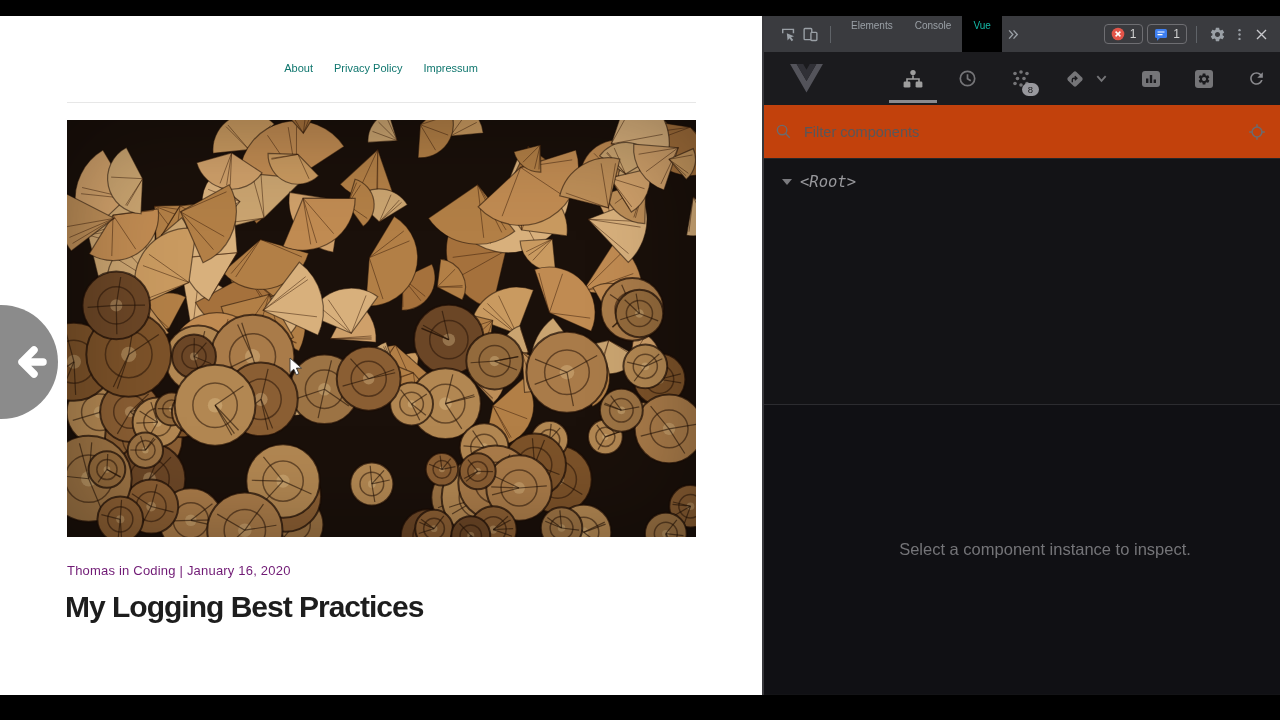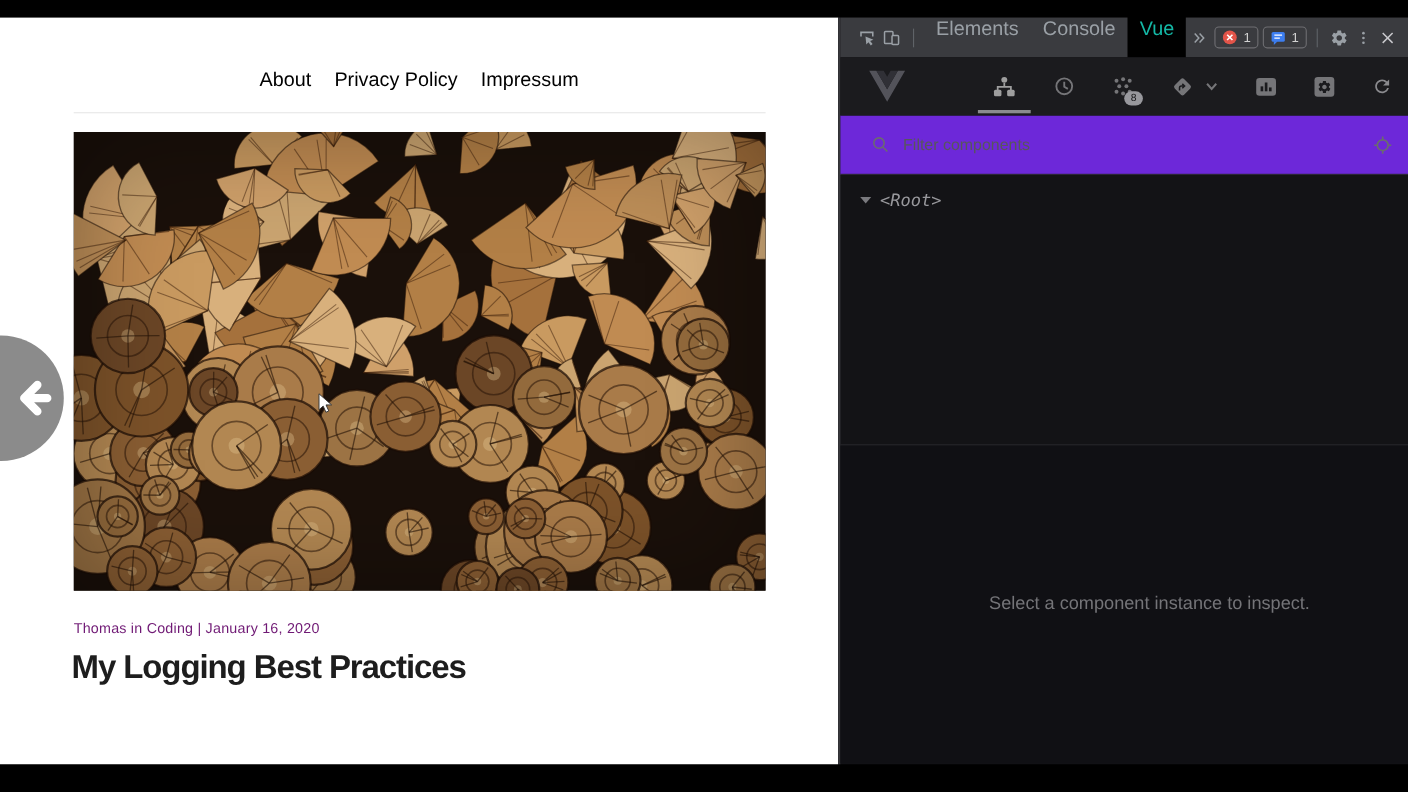--- a/index.html
+++ b/index.html
@@ -5,57 +5,57 @@
   html,body{margin:0;padding:0;background:#000;width:1280px;height:720px;overflow:hidden;
     font-family:"Liberation Sans",sans-serif;}
   .stage{position:relative;width:1280px;height:720px;background:#000;}
   .bar{position:absolute;left:0;width:1280px;background:#000;}
   .bar.top{top:0;height:16px;}
   .bar.bottom{top:695px;height:25px;}
 
   
   .browser{position:absolute;left:0;top:16px;width:762px;height:679px;background:#fff;overflow:hidden;}
   .nav{position:absolute;top:46px;left:0;right:0;display:flex;justify-content:center;gap:21px;}
-  .nav a{color:#000000;font-size:18px;text-decoration:none;cursor:pointer;}
+  .nav a{color:#0f766e;font-size:11px;text-decoration:none;cursor:pointer;}
   .rule{position:absolute;top:86px;left:67px;width:629px;height:1px;background:#e7e7e7;}
   .hero{position:absolute;top:104px;left:67px;width:629px;height:417px;overflow:hidden;background:#1a100a;}
   .hero svg.wood{display:block;}
   .vignette{position:absolute;inset:0;box-shadow:inset 0 0 100px rgba(0,0,0,.35);pointer-events:none;}
   .cursor{position:absolute;left:222px;top:237px;}
   .meta{position:absolute;top:547px;left:67px;font-size:13px;letter-spacing:.2px;color:#701a75;}
   .title{position:absolute;top:574px;left:65px;margin:0;font-size:30px;font-weight:700;
     letter-spacing:-1px;color:#1d1d1d;font-family:"Liberation Sans",sans-serif;}
   .bodytext{position:absolute;top:641px;left:67px;width:648px;margin:0;
     font-family:"Liberation Serif",serif;font-size:18.5px;line-height:27.5px;color:#0c0c0c;letter-spacing:-.2px;}
   .bodytext span{display:block;}
   .back{position:absolute;left:-56px;top:289px;width:114px;height:114px;border-radius:50%;
     background:#8b8b8b;z-index:6;cursor:pointer;}
 
   
   .devtools{position:absolute;left:762px;top:16px;width:518px;height:679px;background:#131316;
     border-left:2px solid #38383c;box-sizing:border-box;color:#9aa0a6;}
   .tabbar{display:flex;align-items:center;height:36px;background:#3a3b3f;padding:0 8px 0 13px;}
   .tb-icon{display:flex;align-items:center;justify-content:center;width:22px;height:26px;cursor:pointer;flex:0 0 auto;}
   .vsep{width:1px;height:17px;background:#5f6368;margin:0 9px;flex:0 0 auto;}
-  .tab{font-size:18px;color:#9aa0a6;padding:0 11px;height:52px;line-height:36px;cursor:pointer;flex:0 0 auto;}
+  .tab{font-size:10px;color:#9aa0a6;padding:0 11px;height:52px;line-height:36px;cursor:pointer;flex:0 0 auto;}
   .tab.active{background:#000;color:#14b8a6;}
   .spacer{flex:1;}
   .pill{display:flex;align-items:center;gap:5px;border:1px solid #6e6e72;border-radius:4px;
     padding:2px 6px;color:#d2d2d2;font-size:12px;margin-left:4px;cursor:pointer;flex:0 0 auto;}
 
   .vue-toolbar{display:flex;align-items:center;height:53px;background:#1b1b1e;padding:0 14px 0 26px;position:relative;}
   .vt-group{margin-left:auto;display:flex;align-items:center;gap:33px;}
   .vt-icon{position:relative;display:flex;align-items:center;justify-content:center;cursor:pointer;}
   .vt-icon.active::after{content:'';position:absolute;left:-13px;right:-13px;bottom:-14px;height:2.5px;background:#8a8a8e;}
   .plugin-badge{position:absolute;right:-8px;bottom:-7px;background:#98989d;color:#202022;
     border-radius:7px;min-width:13px;height:13px;font-size:9.5px;line-height:13px;text-align:center;padding:0 2px;}
   .chev{margin-left:-24px;}
 
-  .filter-row{display:flex;align-items:center;height:53px;background:#6d28d9;
-    border-bottom:1px solid #262629;padding:0 14px 0 28px;gap:10px;}
+  .filter-row{display:flex;align-items:center;height:53px;background:#c2410c;
+    border-bottom:1px solid #262629;padding:0 14px 0 11px;gap:10px;}
   .filter-row input{flex:1;background:transparent;border:none;outline:none;
     color:#c5c5c8;font-size:14.5px;font-family:"Liberation Sans",sans-serif;}
   .filter-row input::placeholder{color:#57575b;}
 
   .tree{height:245px;padding-top:11px;box-sizing:border-box;}
   .tree-row{display:flex;align-items:center;height:23px;cursor:pointer;}
   .tri{display:inline-block;width:0;height:0;margin-right:8px;}
   .tri.down{border-left:5px solid transparent;border-right:5px solid transparent;border-top:6px solid #7a7a7e;}
   .tri.right{border-top:5px solid transparent;border-bottom:5px solid transparent;border-left:6px solid #7a7a7e;}
   .mono{font-family:"DejaVu Sans Mono",monospace;font-size:15.5px;color:#98989c;font-style:italic;}

